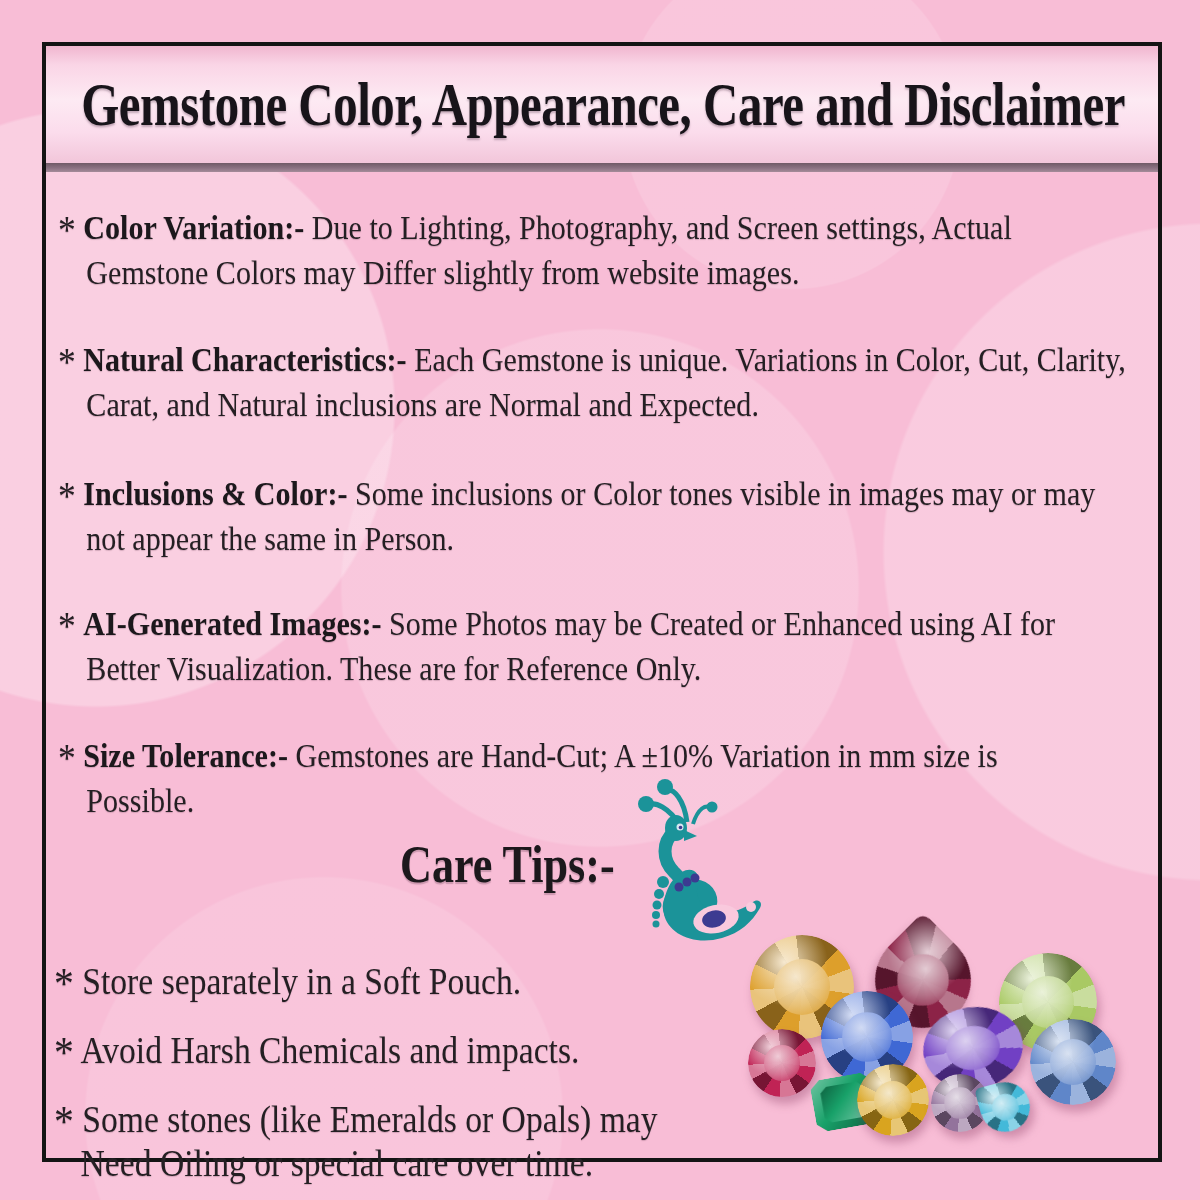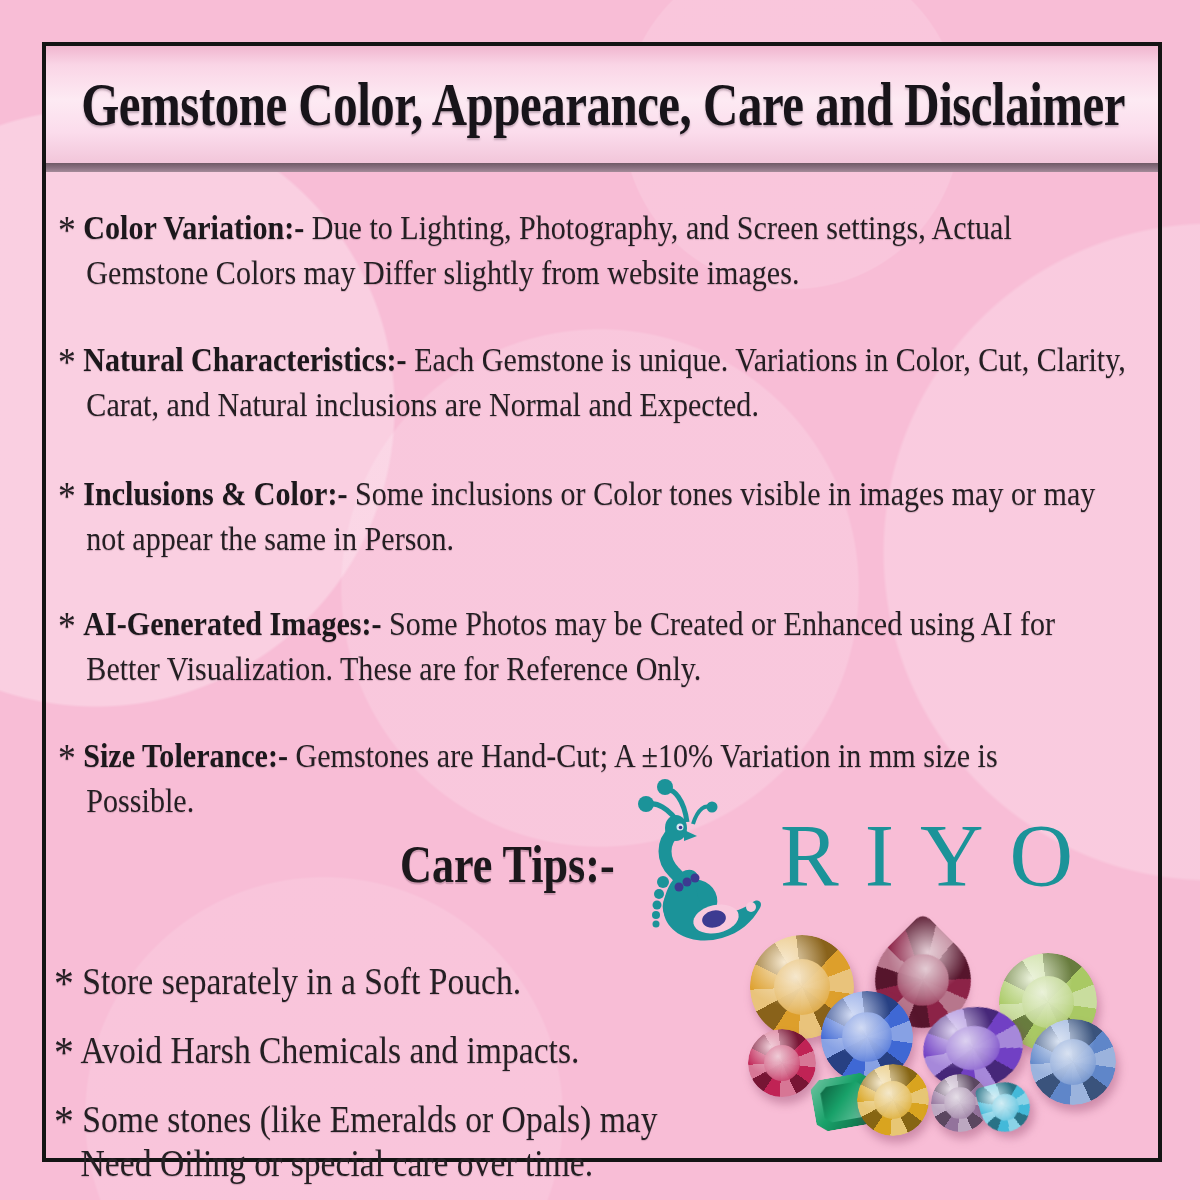--- a/index.html
+++ b/index.html
@@ -165,21 +165,20 @@
         </g>
         <circle cx="50" cy="61" r="3.5" fill="#d8e6f0"></circle>
         <circle cx="50.5" cy="61.5" r="1.8" fill="#3c3b91"></circle>
         <ellipse cx="86" cy="153" rx="23" ry="14" fill="#f9c9dd" transform="rotate(-12 86 153)"></ellipse>
         <ellipse cx="84" cy="153" rx="12" ry="8.5" fill="#3c3b91" transform="rotate(-12 84 153)"></ellipse>
         <circle cx="121" cy="141" r="5" fill="#f9c9dd"></circle>
         <circle cx="49" cy="121" r="4.5" fill="#3c3b91"></circle>
         <circle cx="57" cy="116" r="4.5" fill="#3c3b91"></circle>
         <circle cx="65" cy="112" r="4.5" fill="#3c3b91"></circle>
       </svg>
-      <div class="brand">RIYO</div>
     </div>
 
     <div class="tips">
       <p class="tip">
         <span class="bullet">*</span>
         <span>Store separately in a Soft Pouch.</span>
       </p>
       <p class="tip">
         <span class="bullet">*</span>
         <span>Avoid Harsh Chemicals and impacts.</span>

